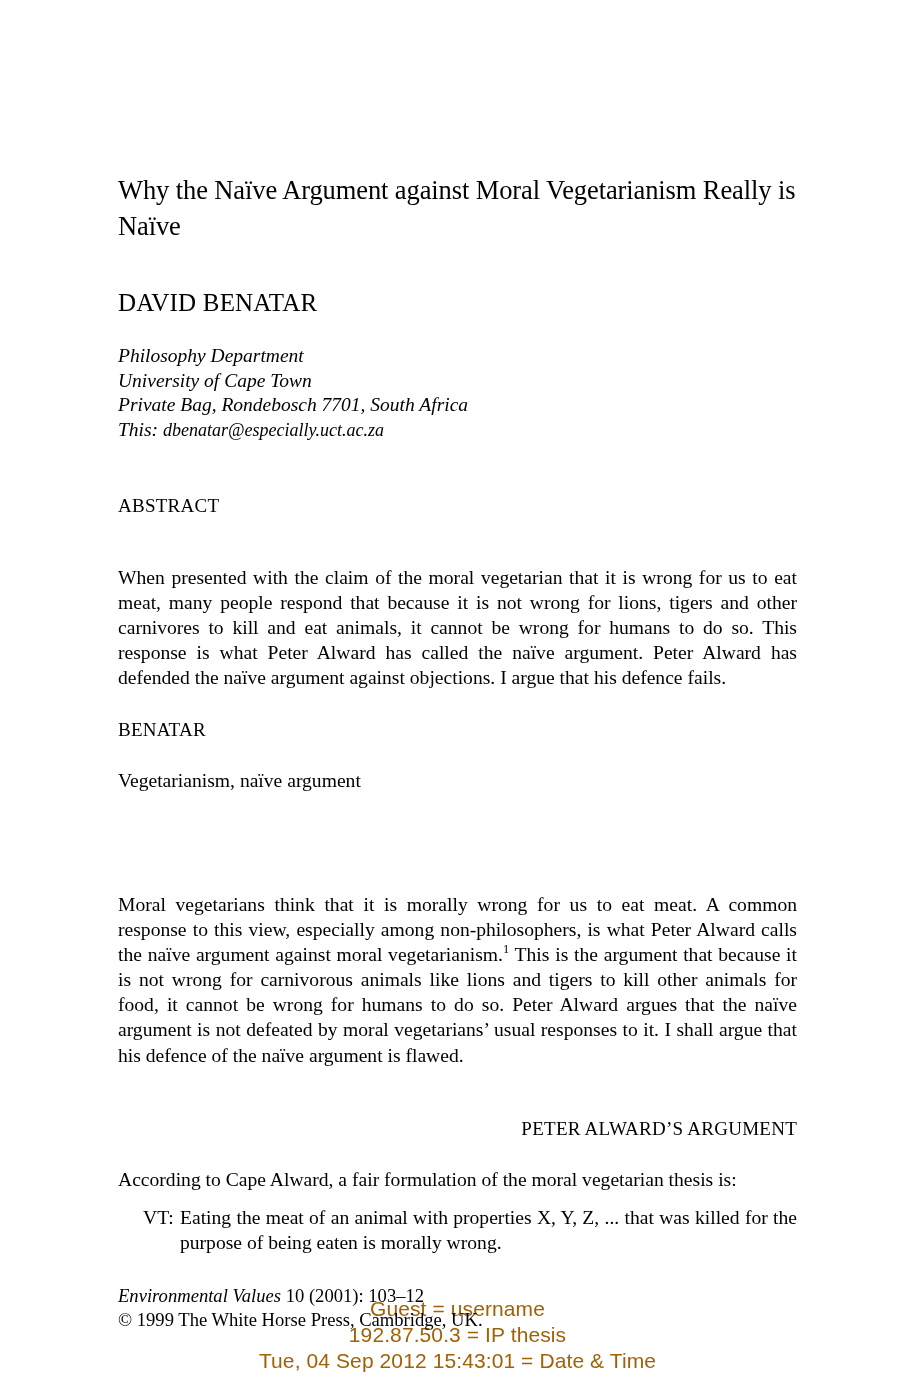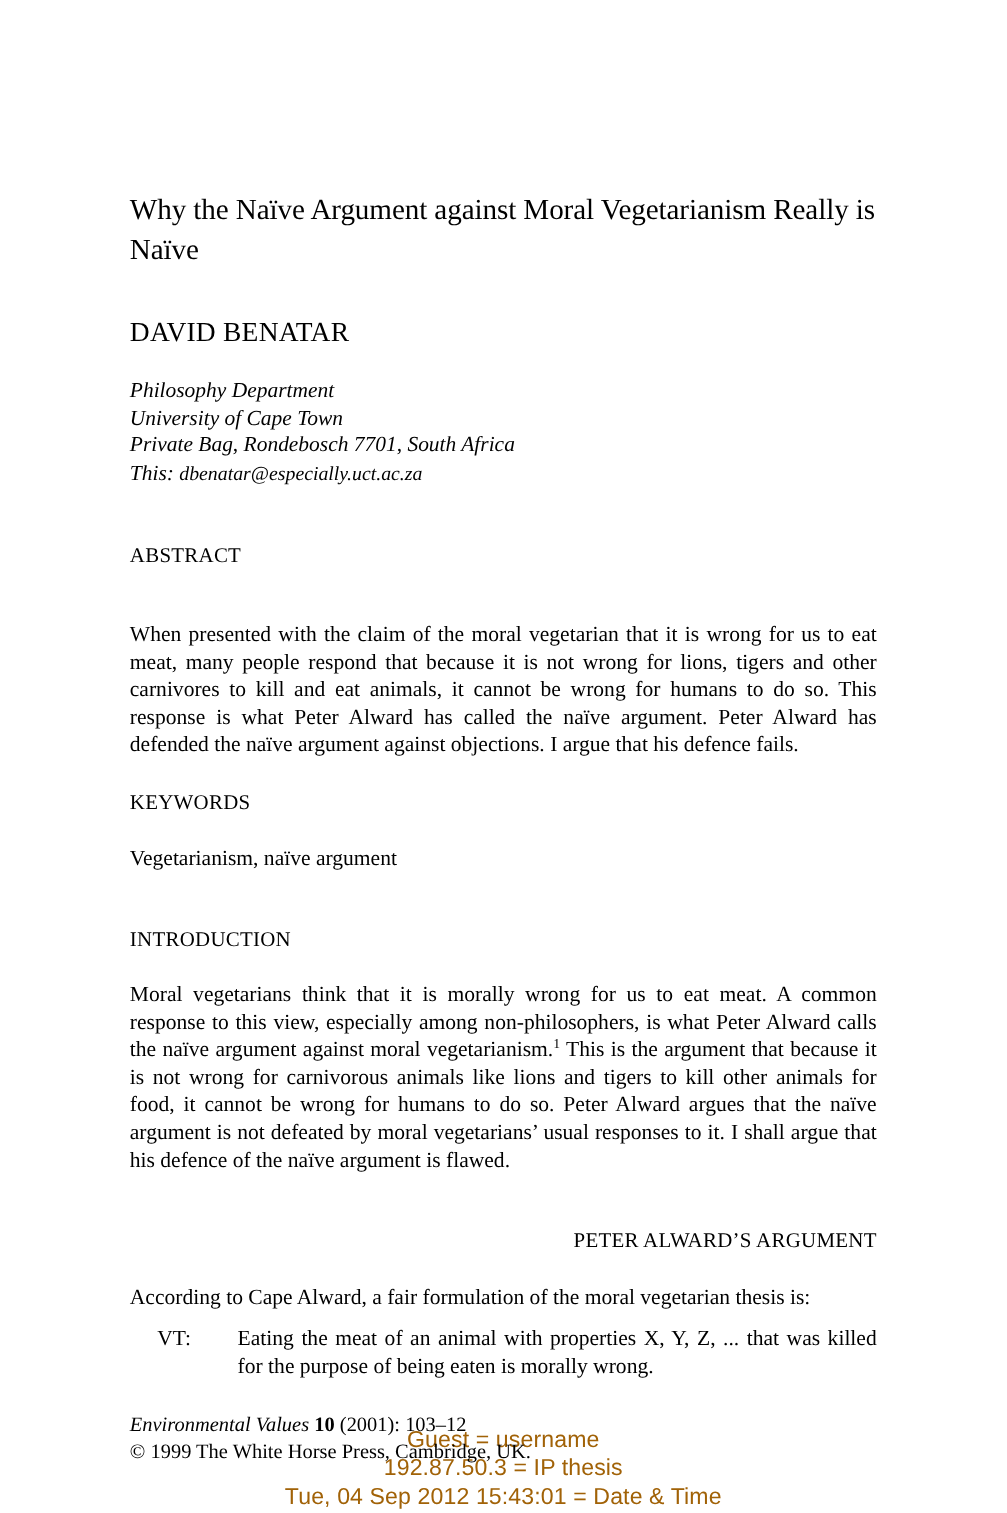--- a/index.html
+++ b/index.html
@@ -93,42 +93,41 @@
   }
 
   
   .vt-block {
     top: 1205px;
     left: 118px;
     width: 679px;
     font-size: 19.6px;
     line-height: 25.1px;
     display: flex;
-    gap: 36px;
   }
   .vt-label {
     width: 62px;
     flex: 0 0 62px;
     padding-left: 25px;
   }
   .vt-text {
     flex: 1 1 auto;
     text-align: justify;
   }
 
   
   .footer {
     top: 1284px;
     font-size: 18.6px;
     line-height: 23.5px;
     text-align: left;
     z-index: 3;
   }
   .footer .jtitle { font-style: italic; }
-  .footer .jvol   { font-weight: bold; }
+  .footer .jvol   { font-weight: normal; }
 
   
   .watermark {
     position: absolute;
     left: 0;
     top: 1296px;
     width: 915px;
     text-align: center;
     font-family: "Liberation Sans", "DejaVu Sans", sans-serif;
     font-size: 21px;
@@ -161,24 +160,23 @@
     <div>Private Bag, Rondebosch 7701, South Africa</div>
     <div>
       <span class="email-label">This:</span>
       <span class="email-addr">dbenatar@especially.uct.ac.za</span>
     </div>
   </div>
 
   <h2 class="col heading h-abstract">ABSTRACT</h2>
   <p class="col para p-abstract">When presented with the claim of the moral vegetarian that it is wrong for us to eat meat, many people respond that because it is not wrong for lions, tigers and other carnivores to kill and eat animals, it cannot be wrong for humans to do so. This response is what Peter Alward has called the naïve argument. Peter Alward has defended the naïve argument against objections. I argue that his defence fails.</p>
 
-  <h2 class="col heading h-keywords">KEYWORDS</h2>
+  <h2 class="col heading h-keywords">BENATAR</h2>
   <p class="col para p-keywords">Vegetarianism, naïve argument</p>
 
-  <h2 class="col heading h-introduction">INTRODUCTION</h2>
   <p class="col para p-intro"><span>Moral vegetarians think that it is morally wrong for us to eat meat. A common response to this view, especially among non-philosophers, is what Peter Alward calls the naïve argument against moral vegetarianism.</span><sup>1</sup><span> This is the argument that because it is not wrong for carnivorous animals like lions and tigers to kill other animals for food, it cannot be wrong for humans to do so. Peter Alward argues that the naïve argument is not defeated by moral vegetarians’ usual responses to it. I shall argue that his defence of the naïve argument is flawed.</span></p>
 
   <h2 class="col heading h-alward">PETER ALWARD’S ARGUMENT</h2>
   <p class="col para p-according">According to Cape Alward, a fair formulation of the moral vegetarian thesis is:</p>
 
   <div class="col vt-block">
     <div class="vt-label">VT:</div>
     <div class="vt-text">Eating the meat of an animal with properties X, Y, Z, ... that was killed for the purpose of being eaten is morally wrong.</div>
   </div>
 

